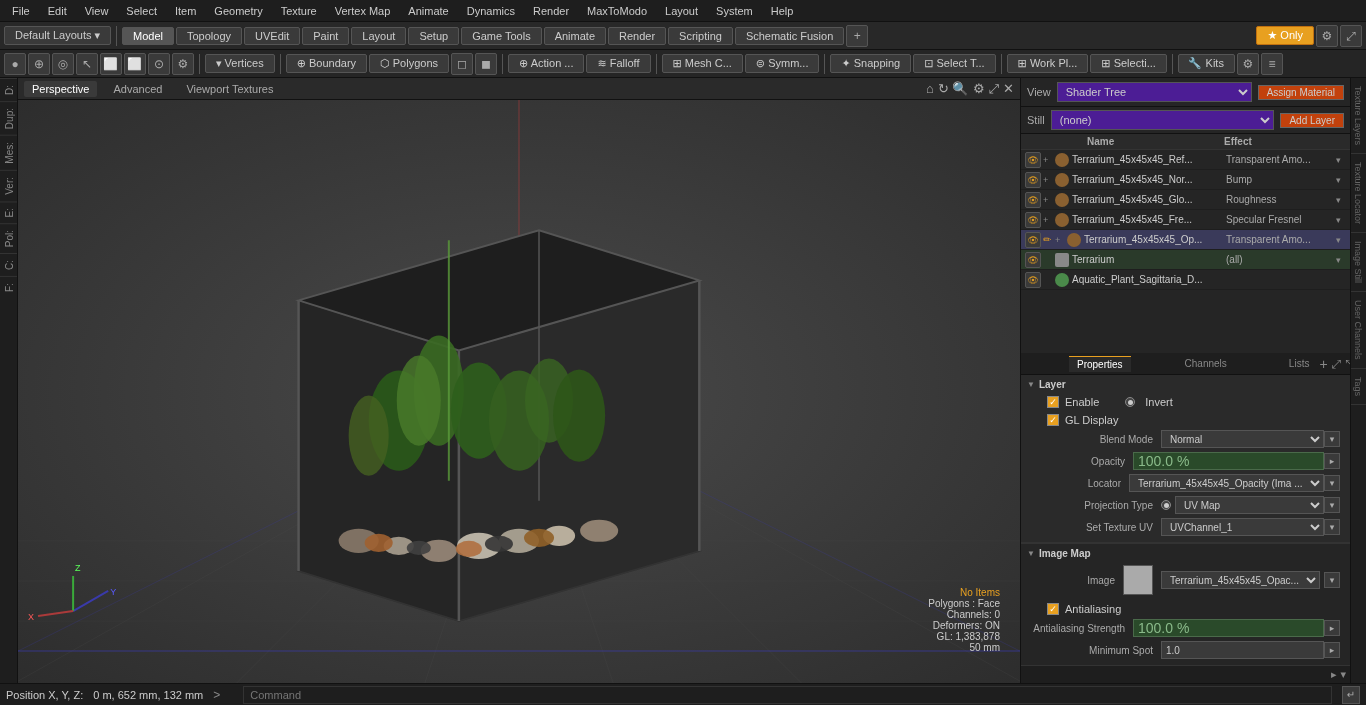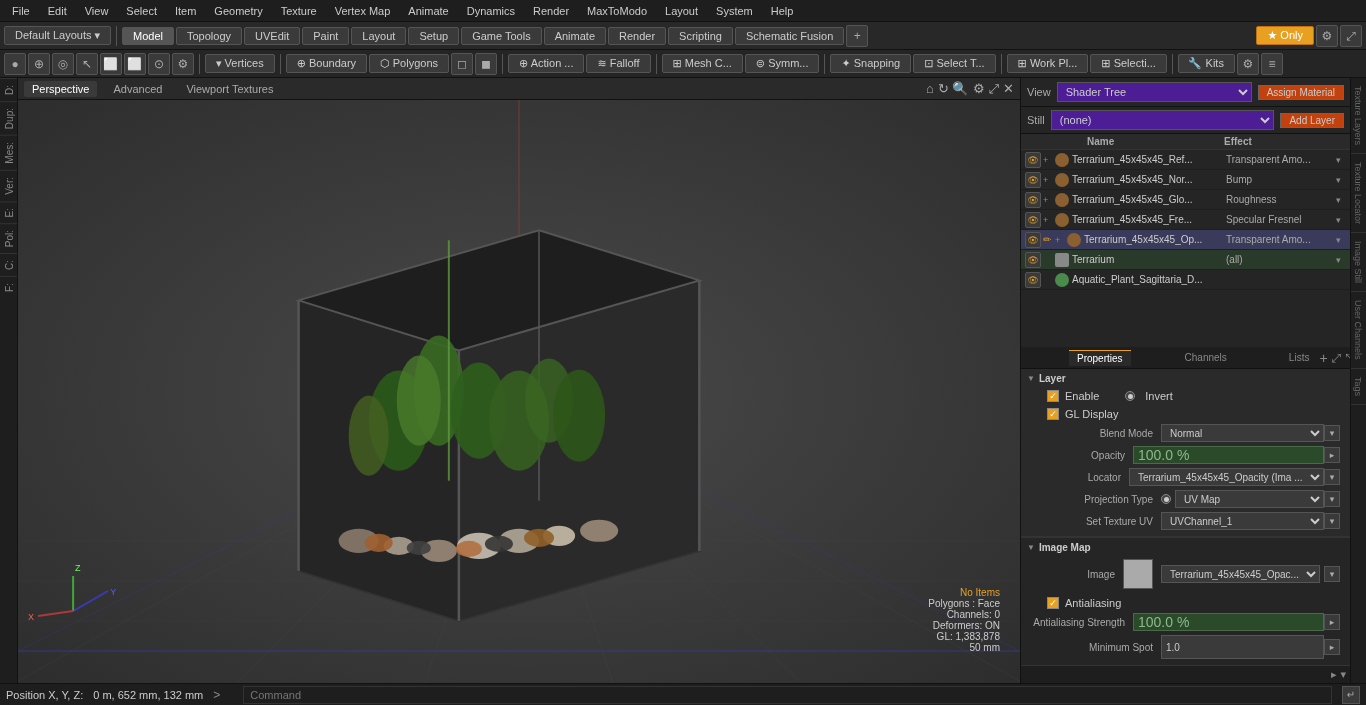--- a/index.html
+++ b/index.html
@@ -81,21 +81,21 @@
     #layer-section { padding: 4px 6px; background: #2a2a2a; border-bottom: 1px solid #333; }
     .section-title { font-size: 10px; color: #ccc; font-weight: bold; margin-bottom: 4px; display: flex; align-items: center; gap: 4px; }
     .section-title::before { content: '▼'; font-size: 8px; color: #888; }
 
     .prop-row { display: flex; align-items: center; padding: 2px 4px; }
     .prop-check-row { display: flex; align-items: center; padding: 2px 20px; gap: 6px; }
     .prop-label { width: 130px; color: #aaa; font-size: 10px; text-align: right; padding-right: 8px; }
     .prop-value { flex: 1; display: flex; align-items: center; }
     .prop-dropdown { background: #3a3a3a; border: 1px solid #555; color: #ccc; font-size: 10px; padding: 1px 4px; height: 18px; flex: 1; }
     .prop-input { background: #2a4a2a; border: 1px solid #4a6a4a; color: #8aba8a; font-size: 14px; padding: 1px 4px; height: 18px; flex: 1; }
-    .prop-input-gray { background: #3a3a3a; border: 1px solid #555; color: #ccc; font-size: 10px; padding: 1px 4px; height: 24px; flex: 1; }
+    .prop-input-gray { background: #3a3a3a; border: 1px solid #555; color: #ccc; font-size: 10px; padding: 1px 4px; height: 18px; flex: 1; }
     .prop-arrow { width: 16px; height: 16px; background: #3a3a3a; border: 1px solid #555; display: flex; align-items: center; justify-content: center; font-size: 9px; color: #aaa; cursor: pointer; flex-shrink: 0; }
     .checkbox-styled { width: 12px; height: 12px; border: 1px solid #888; background: #444; display: flex; align-items: center; justify-content: center; }
     .checkbox-styled.checked { background: #e8a020; }
     .checkbox-styled .check { color: #fff; font-size: 9px; }
     .radio-styled { width: 10px; height: 10px; border: 1px solid #888; border-radius: 50%; background: #444; display: flex; align-items: center; justify-content: center; }
     .radio-styled.checked::after { content: ''; width: 5px; height: 5px; background: #ccc; border-radius: 50%; display: block; }
 
     
     #image-section { padding: 4px 6px; }
     .image-thumb { width: 30px; height: 30px; background: #888; border: 1px solid #555; margin-right: 4px; flex-shrink: 0; display: flex; align-items: center; justify-content: center; font-size: 8px; color: #333; }

